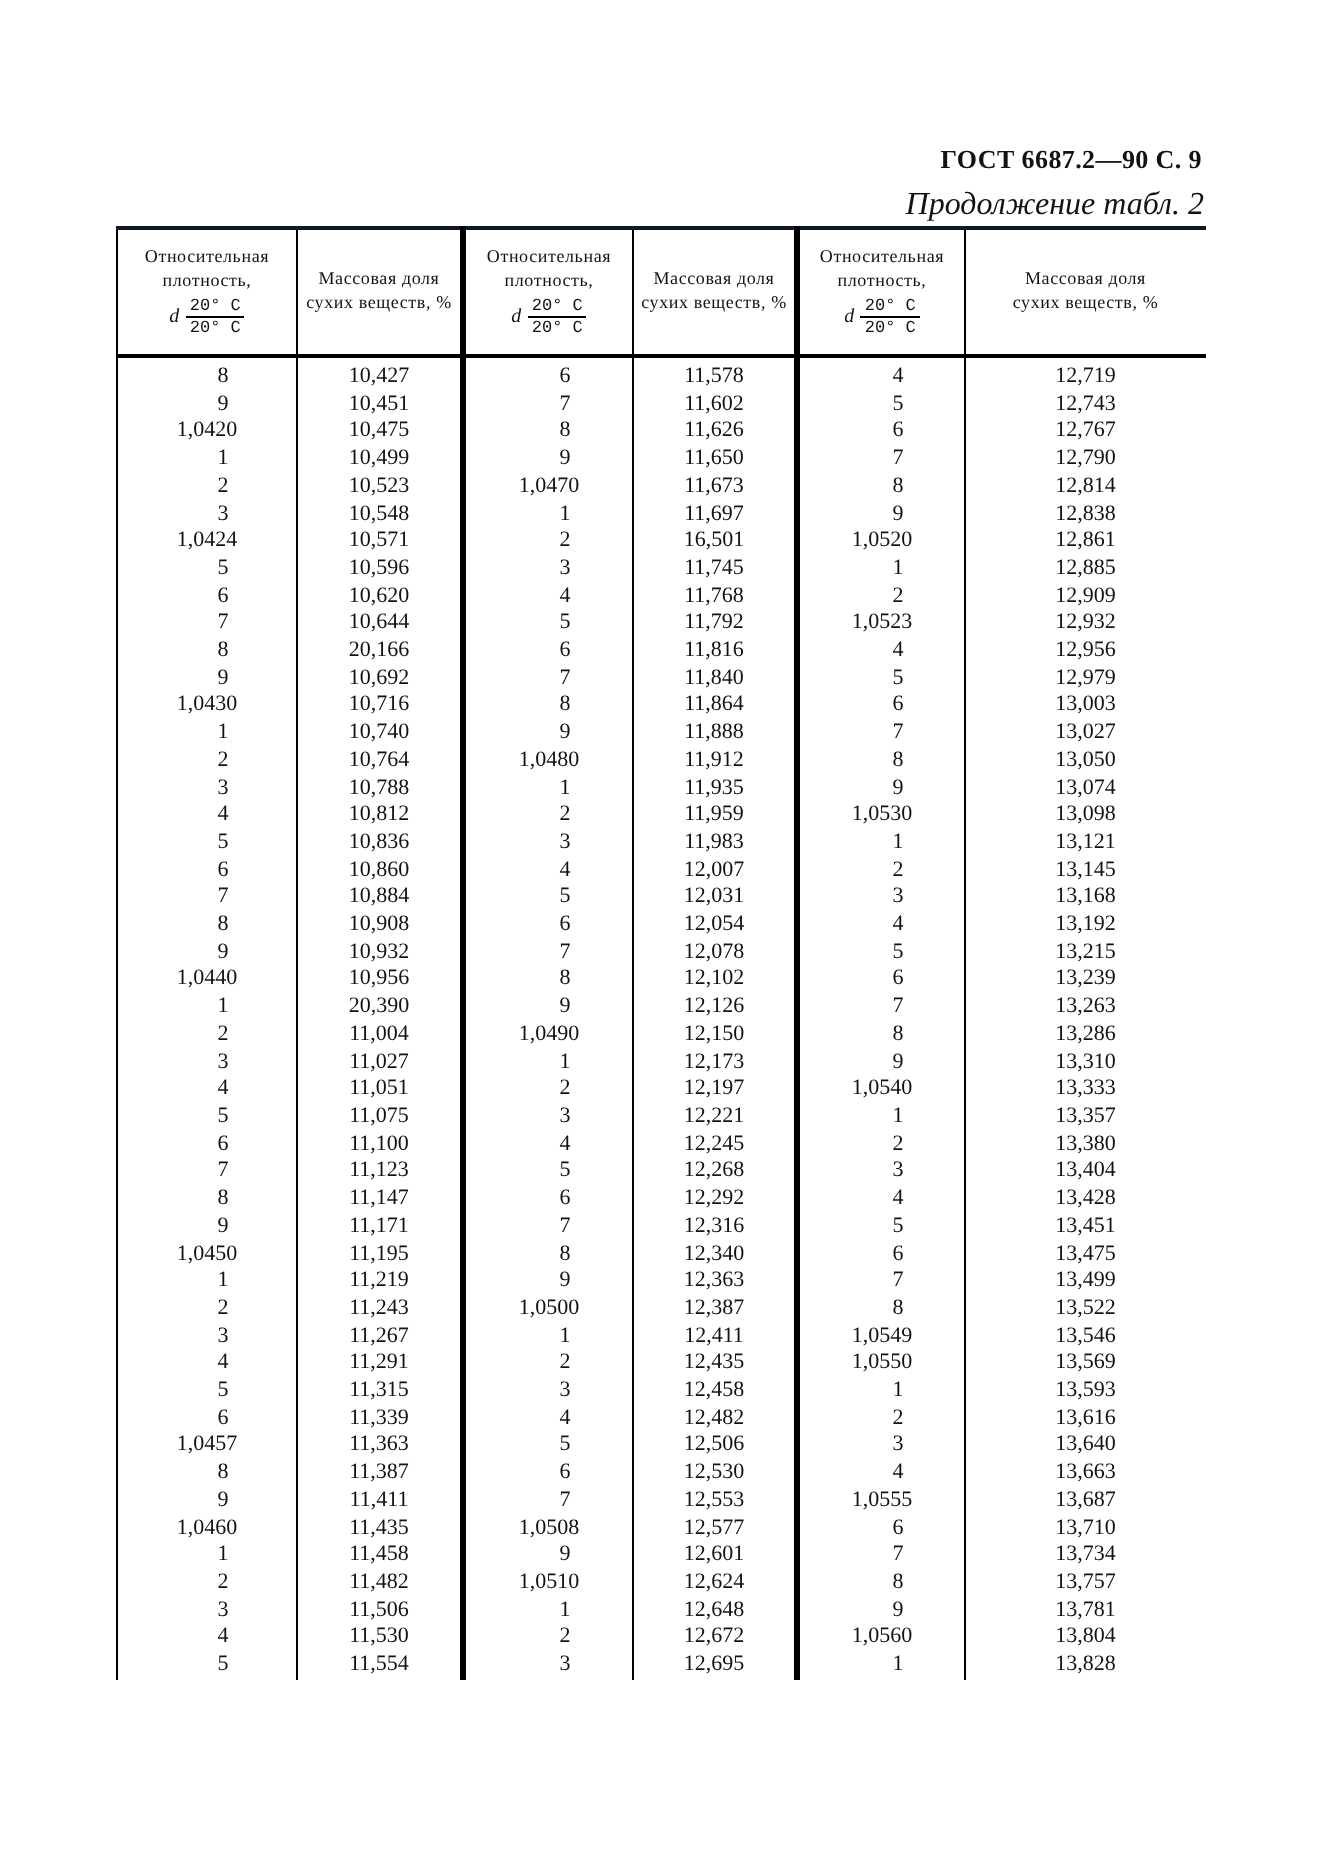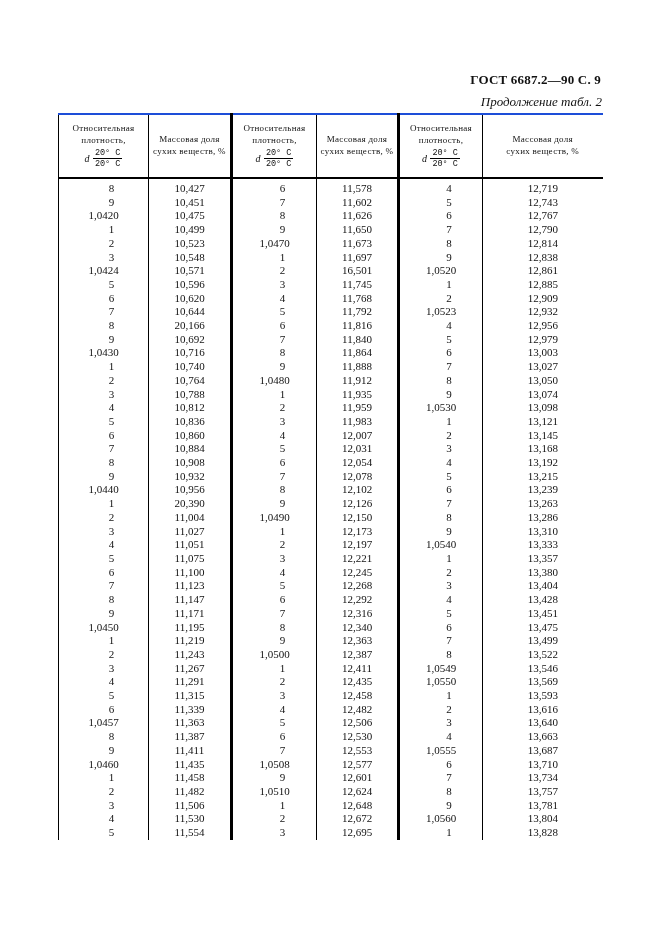--- a/index.html
+++ b/index.html
@@ -20,29 +20,29 @@
     font-size: 13px;
     letter-spacing: 0.2px;
     margin-top: 14px;
   }
   .continuation {
     position: absolute;
     top: 94px; left: 0;
     width: 602px;
     text-align: right;
     font-style: italic;
-    font-size: 13px;
+    font-size: 16px;
   }
   table.gost {
     position: absolute;
     left: 58px; top: 113px;
     width: 544px;
     border-collapse: collapse;
     table-layout: fixed;
-    border-top: 2px solid #1d4ed8;
+    border-top: 2px solid #0f172a;
     border-left: 1px solid #000;
   }
   col.w1 { width: 90px; }
   col.w2 { width: 83px; }
   col.w3 { width: 85px; }
   col.w4 { width: 82px; }
   col.w5 { width: 84px; }
   col.w6 { width: 120px; }
   th {
     font-weight: normal;

